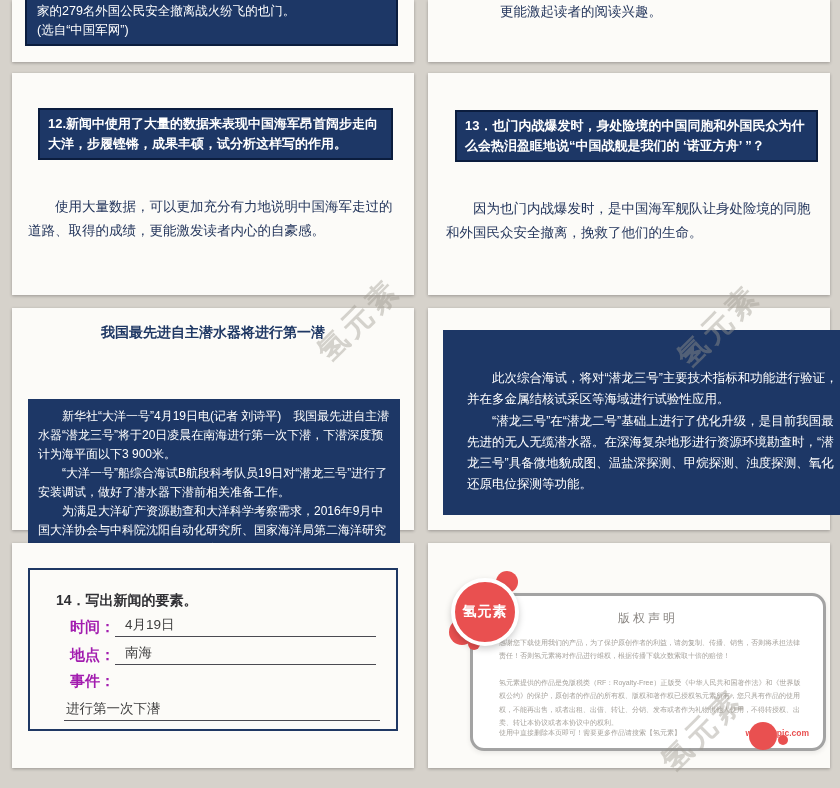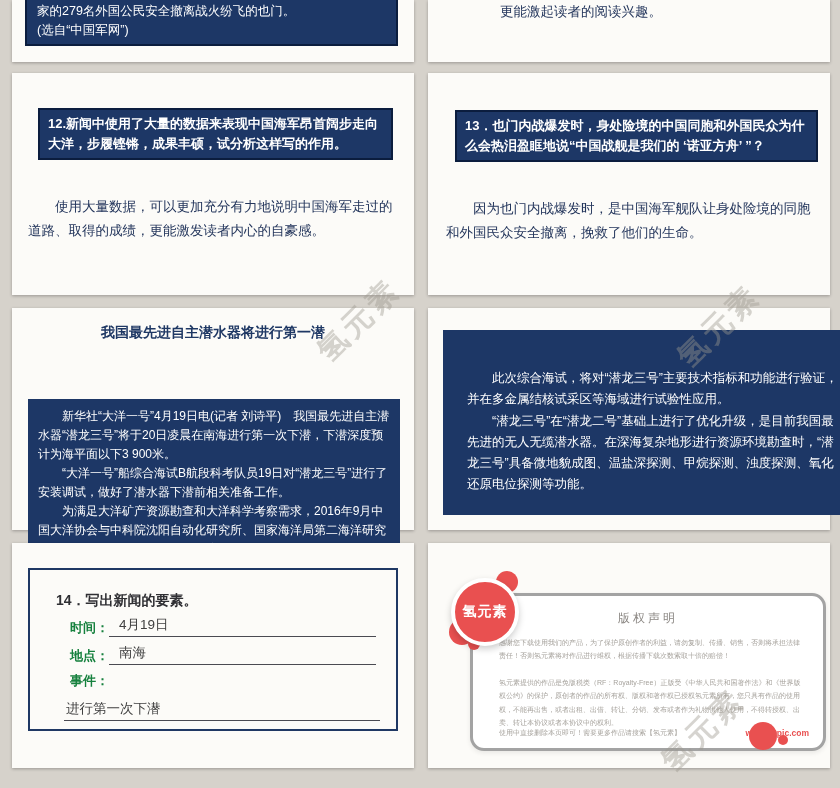--- a/index.html
+++ b/index.html
@@ -33,21 +33,21 @@
   
   .news-title{position:absolute;left:0;top:16px;width:100%;text-align:center;color:#1f3864;font-weight:bold;font-size:14px;}
   .news-box{left:16px;top:44px;width:372px;height:173px;padding:8px 10px;font-size:12px;line-height:1.58;margin-top:47px;}
   .news2-box{left:15px;top:22px;width:411px;height:185px;padding:38px 12px 0 24px;font-size:12.5px;line-height:1.7;}
   .para{margin:0;text-indent:2em;}
 
   
   .q14-frame{position:absolute;left:16px;top:25px;width:370px;height:163px;border:2px solid #1f3864;box-sizing:border-box;}
   .q14-head{position:absolute;left:26px;top:22px;color:#2f2f33;font-weight:bold;font-size:14px;}
   .f-row{position:absolute;display:flex;align-items:flex-end;}
-  .f-lbl{flex:0 0 auto;color:#15803d;font-weight:bold;font-size:13px;font-family:Liberation Mono, monospace;}
+  .f-lbl{flex:0 0 auto;color:#a21caf;font-weight:bold;font-size:15px;font-family:Liberation Mono, monospace;}
   .f-val{flex:1 1 auto;color:#404040;font-size:13.5px;border-bottom:1px solid #4a4a52;padding:0 0 2px 10px;}
   .row-time{left:40px;top:46px;width:306px;}
   .row-place{left:40px;top:74px;width:306px;}
   .row-event{left:40px;top:102px;width:306px;}
   .row-event2{left:34px;top:130px;width:316px;}
   .row-event2 .f-val{padding-left:2px;}
 
   
   .card{position:absolute;left:42px;top:50px;width:350px;height:152px;background:#ffffff;border:3px solid #a3a3a3;border-radius:14px;box-shadow:0 2px 5px rgba(0,0,0,.08);}
   .card-title{position:absolute;left:0;top:14px;width:100%;text-align:center;color:#8a8682;font-size:12px;letter-spacing:3px;}

